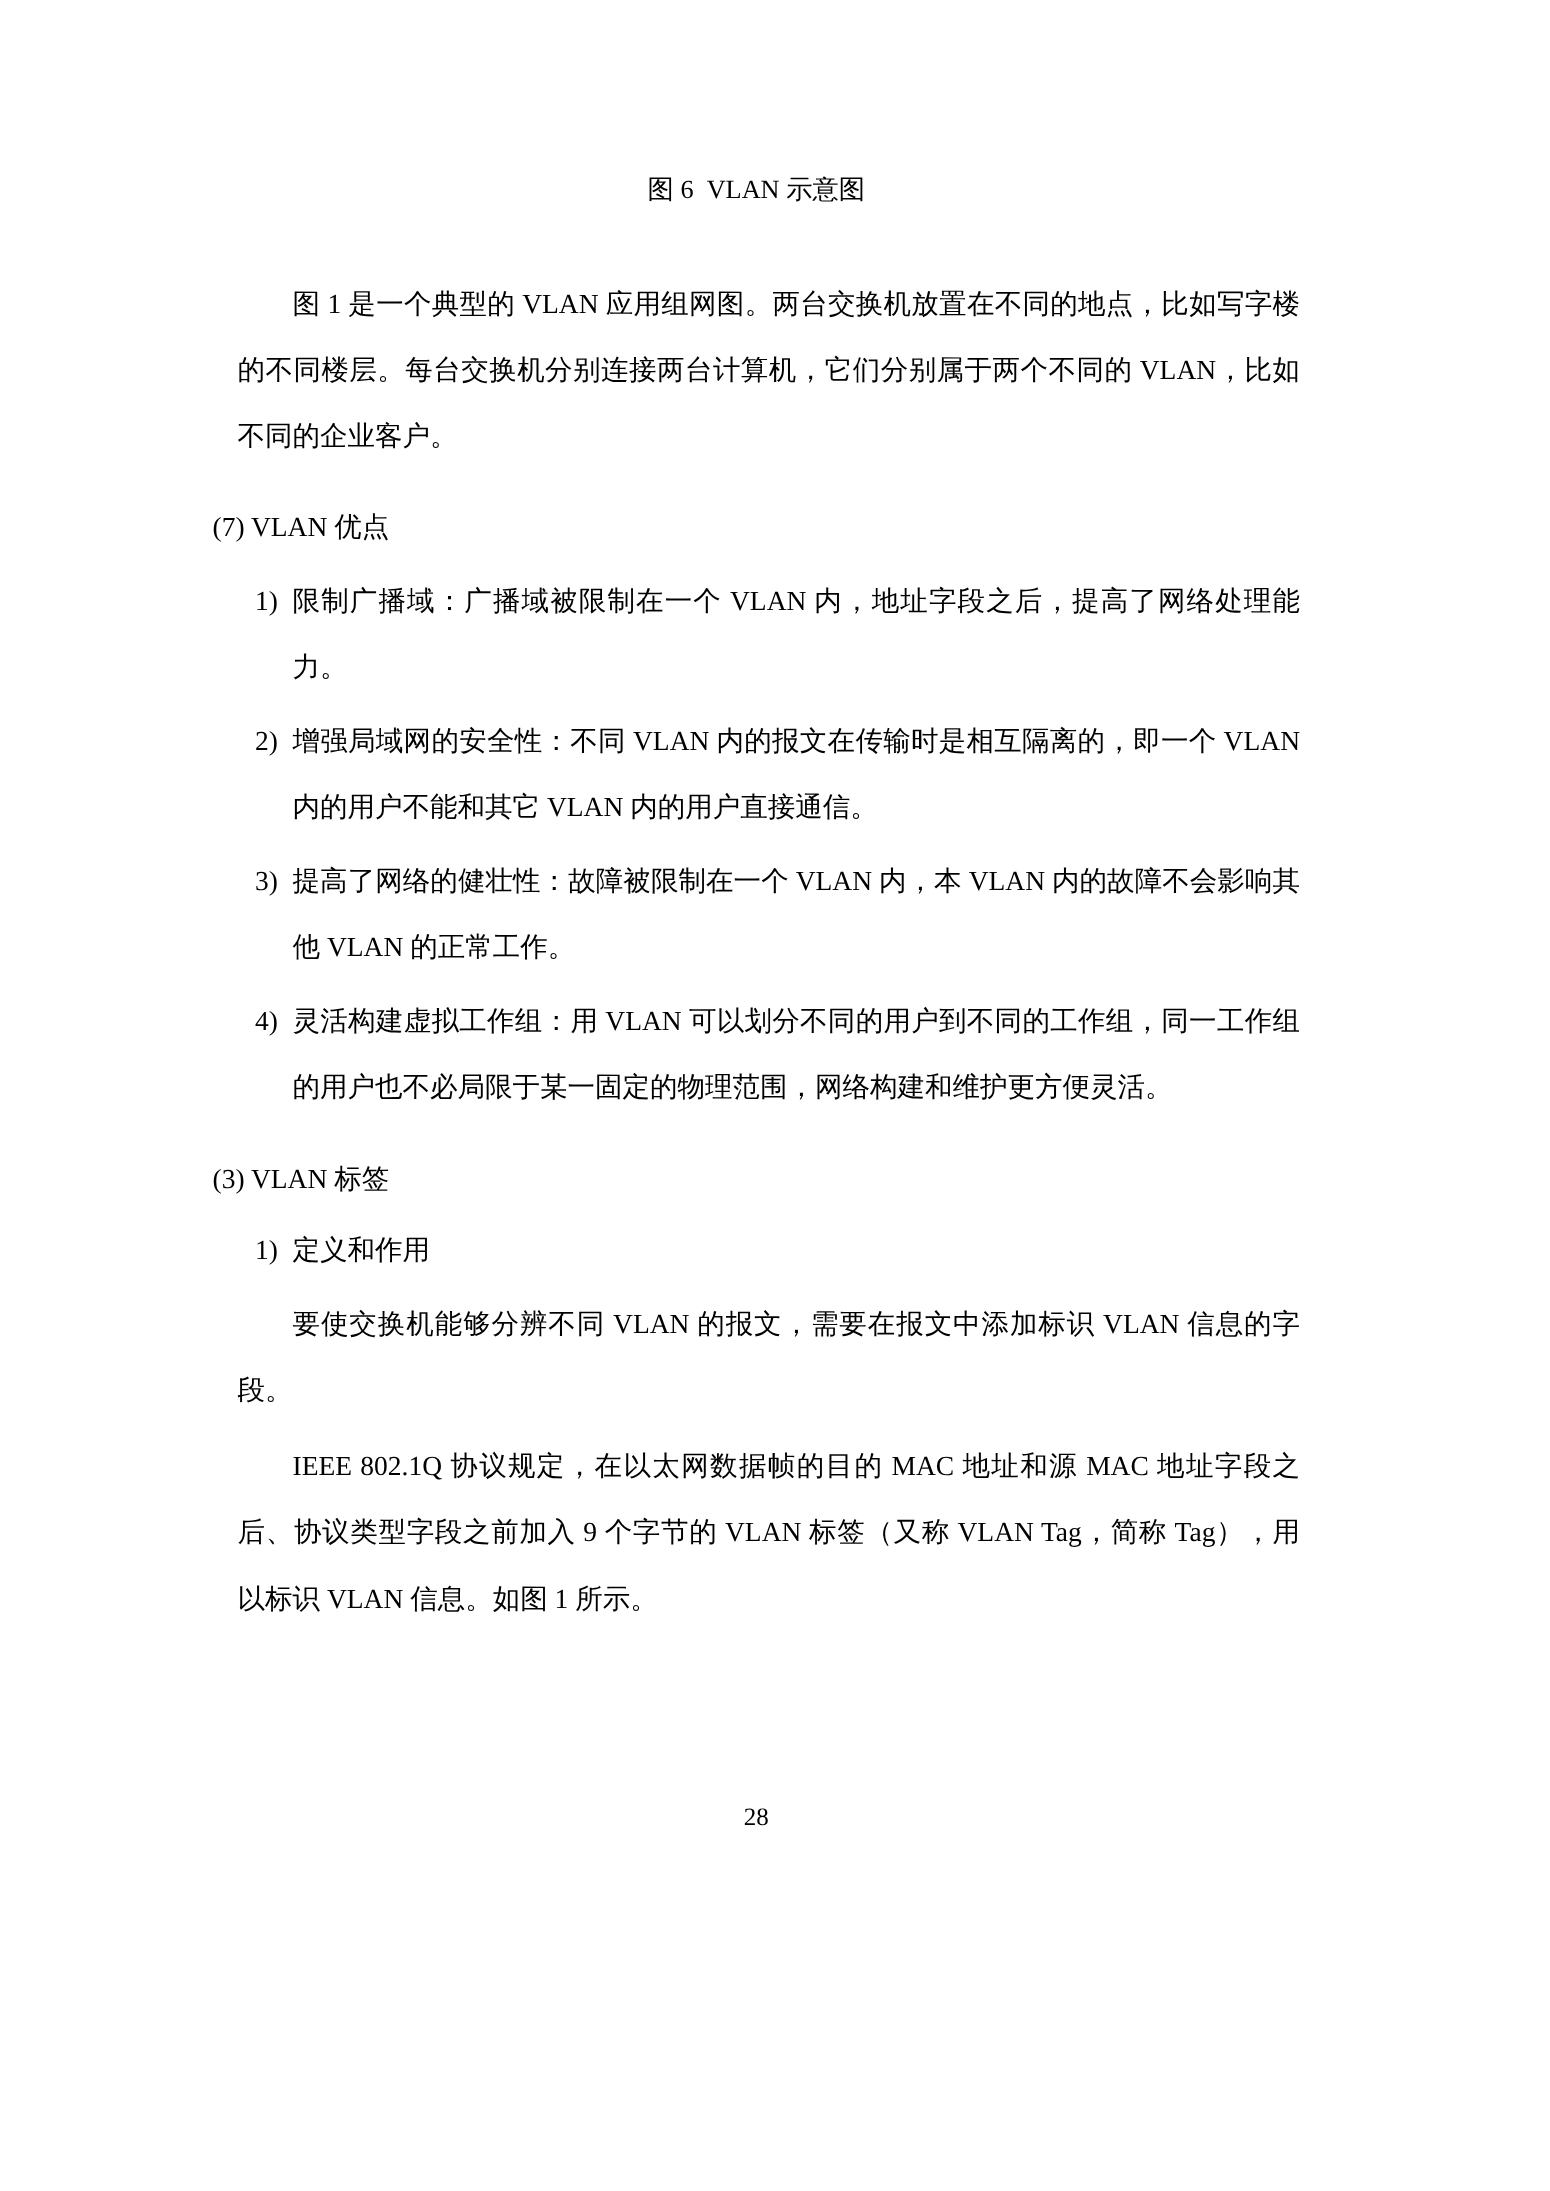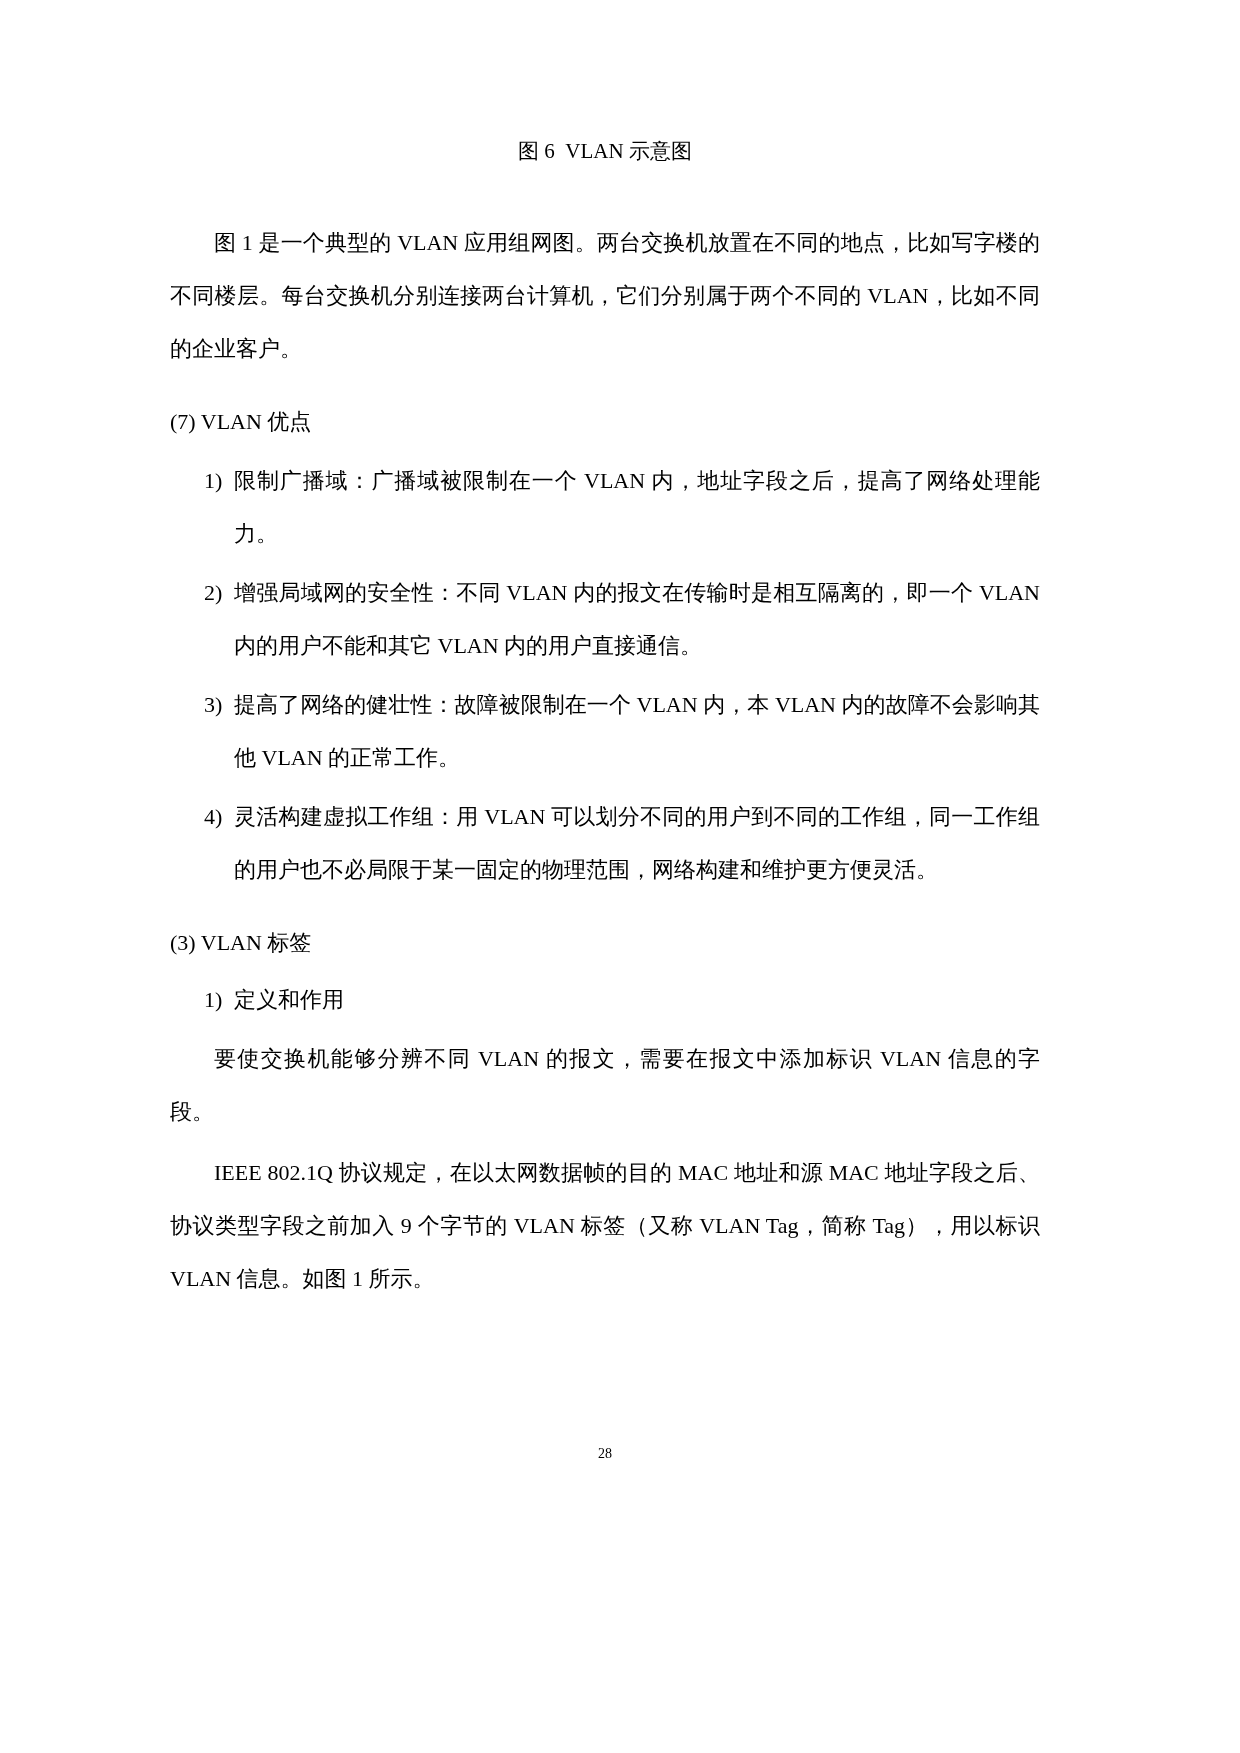--- a/index.html
+++ b/index.html
@@ -33,21 +33,21 @@
     font-size: 21px;
     line-height: 30px;
     white-space: pre-wrap;
   }
   .para {
     line-height: 53px;
     text-align: justify;
     text-justify: inter-ideograph;
     margin: 0;
   }
-  .indent { text-indent: 2em; }
+  .indent { text-indent: 2em; margin-left: 20px; }
   .intro { margin-top: 50px; }
   .section-heading {
     line-height: 53px;
     margin-top: 20px;
   }
   .list-item {
     position: relative;
     padding-left: 64px;
     line-height: 53px;
     text-align: justify;
@@ -60,21 +60,21 @@
   }
   .sub-item { margin-top: 4px; }
   .tag-para-1 { margin-top: 6px; }
   .tag-para-2 { margin-top: 8px; }
   .page-number {
     position: absolute;
     left: 170px;
     right: 200px;
     top: 1442px;
     text-align: center;
-    font-size: 14px;
+    font-size: 20px;
     line-height: 24px;
   }
 </style>
 </head>
 <body>
 
 <div class="page">
   <div class="content">
 
     <div class="figure-caption">图 6  VLAN 示意图</div>

